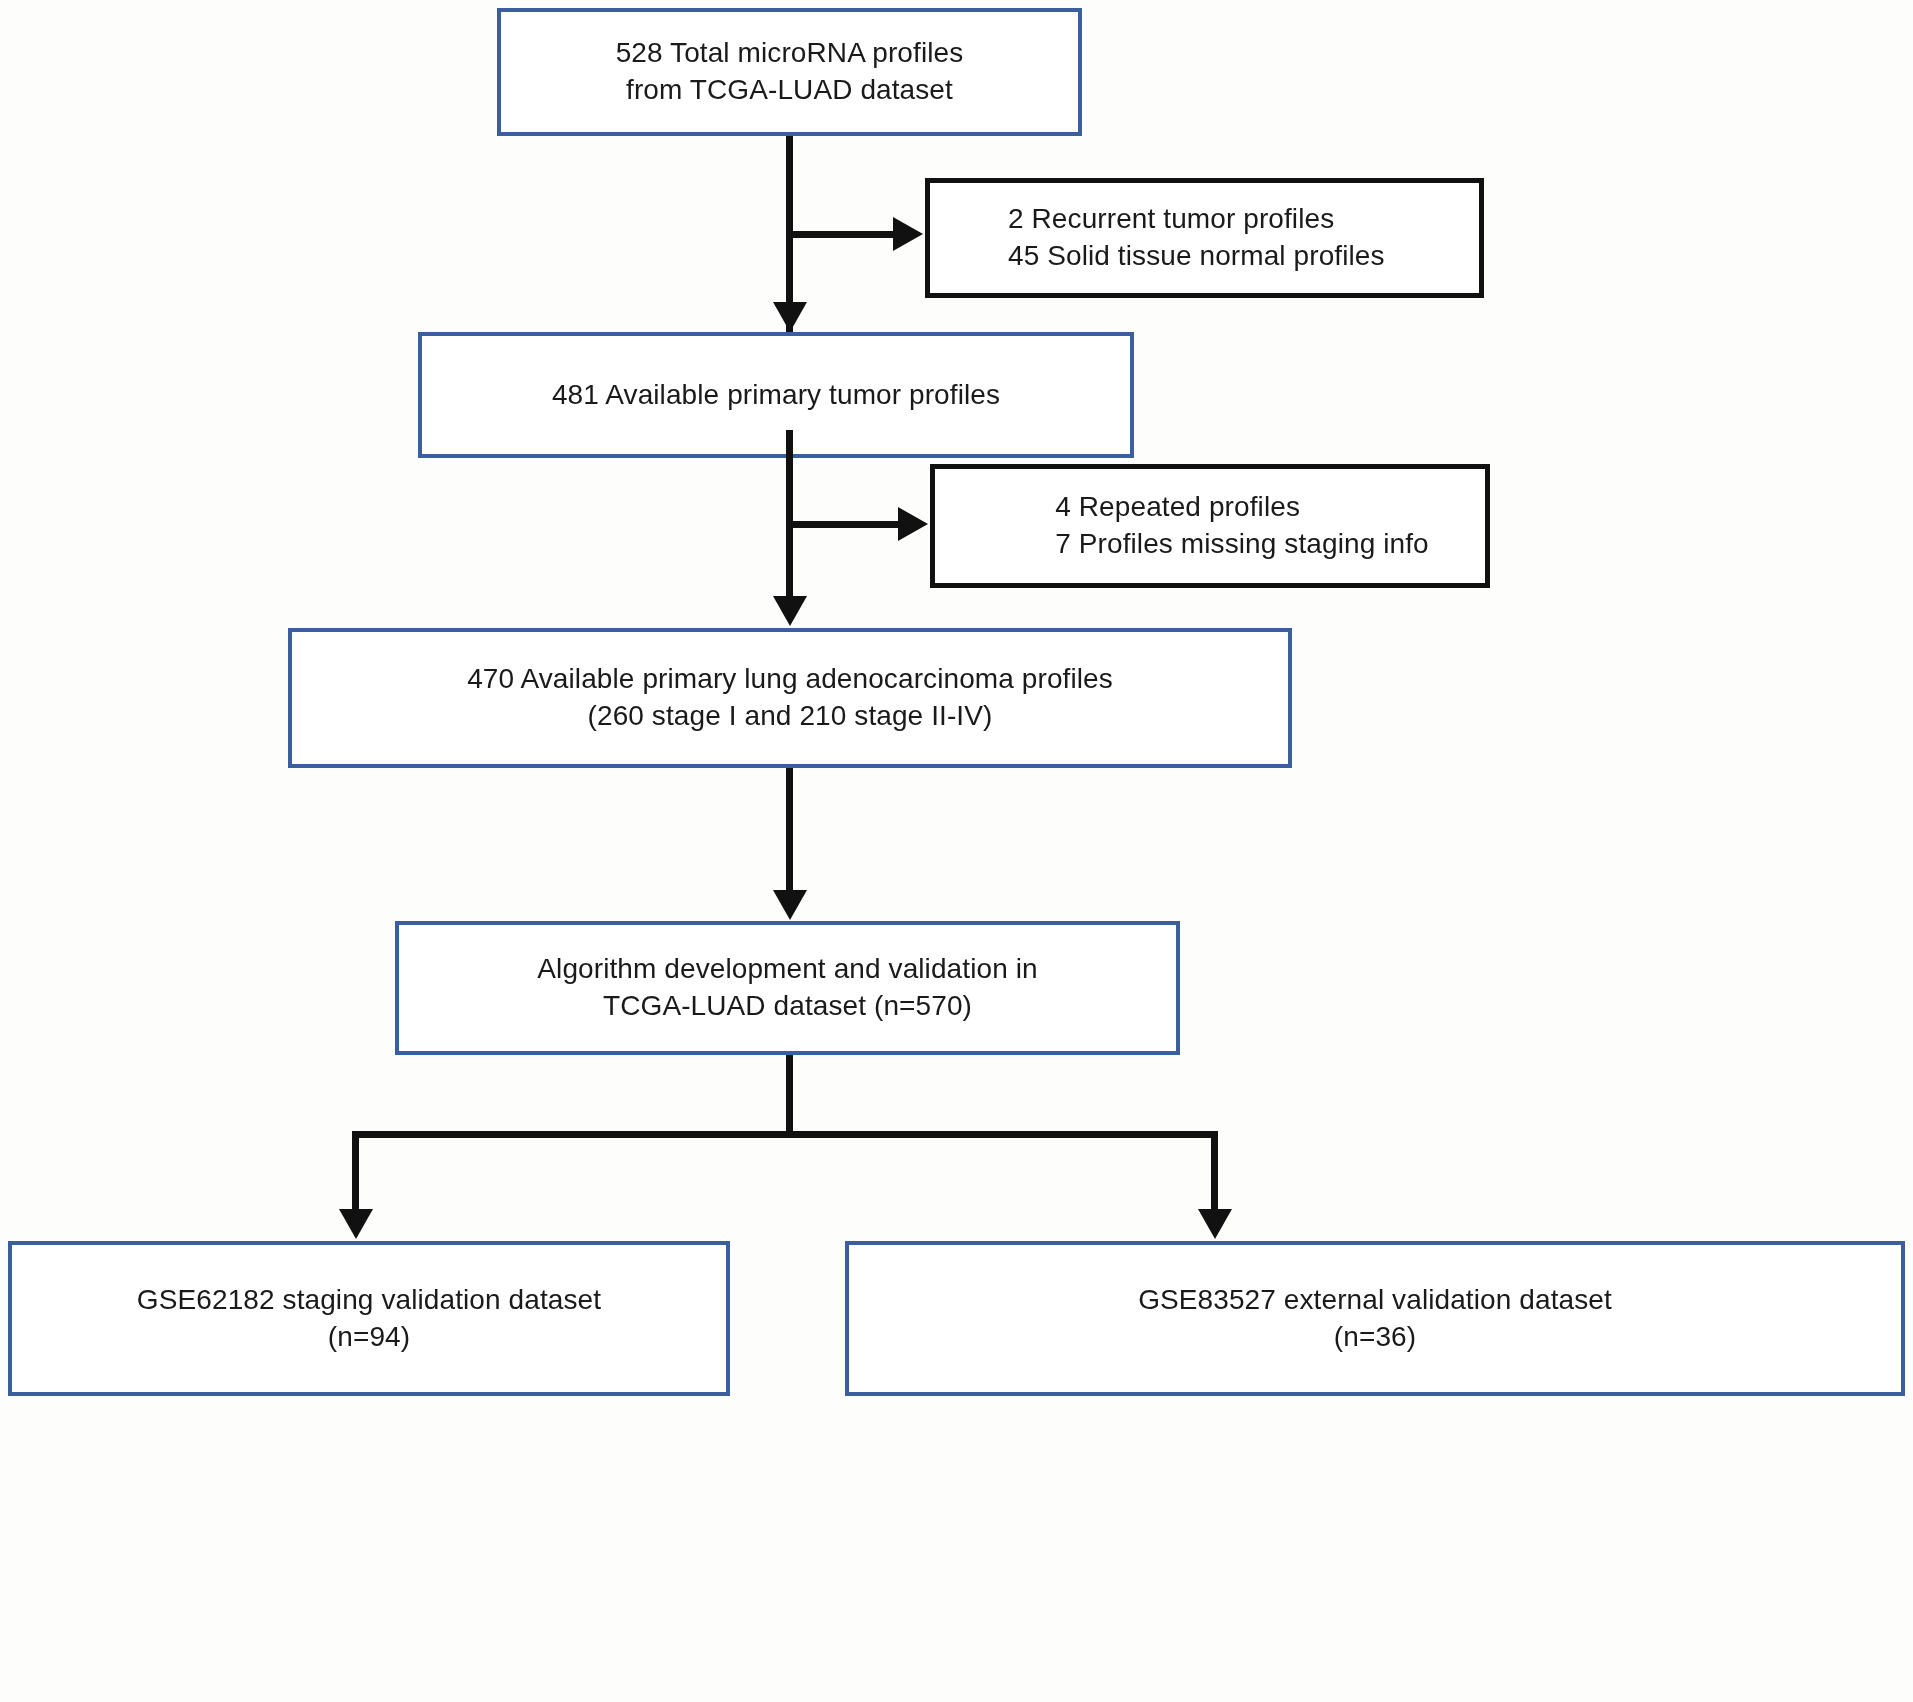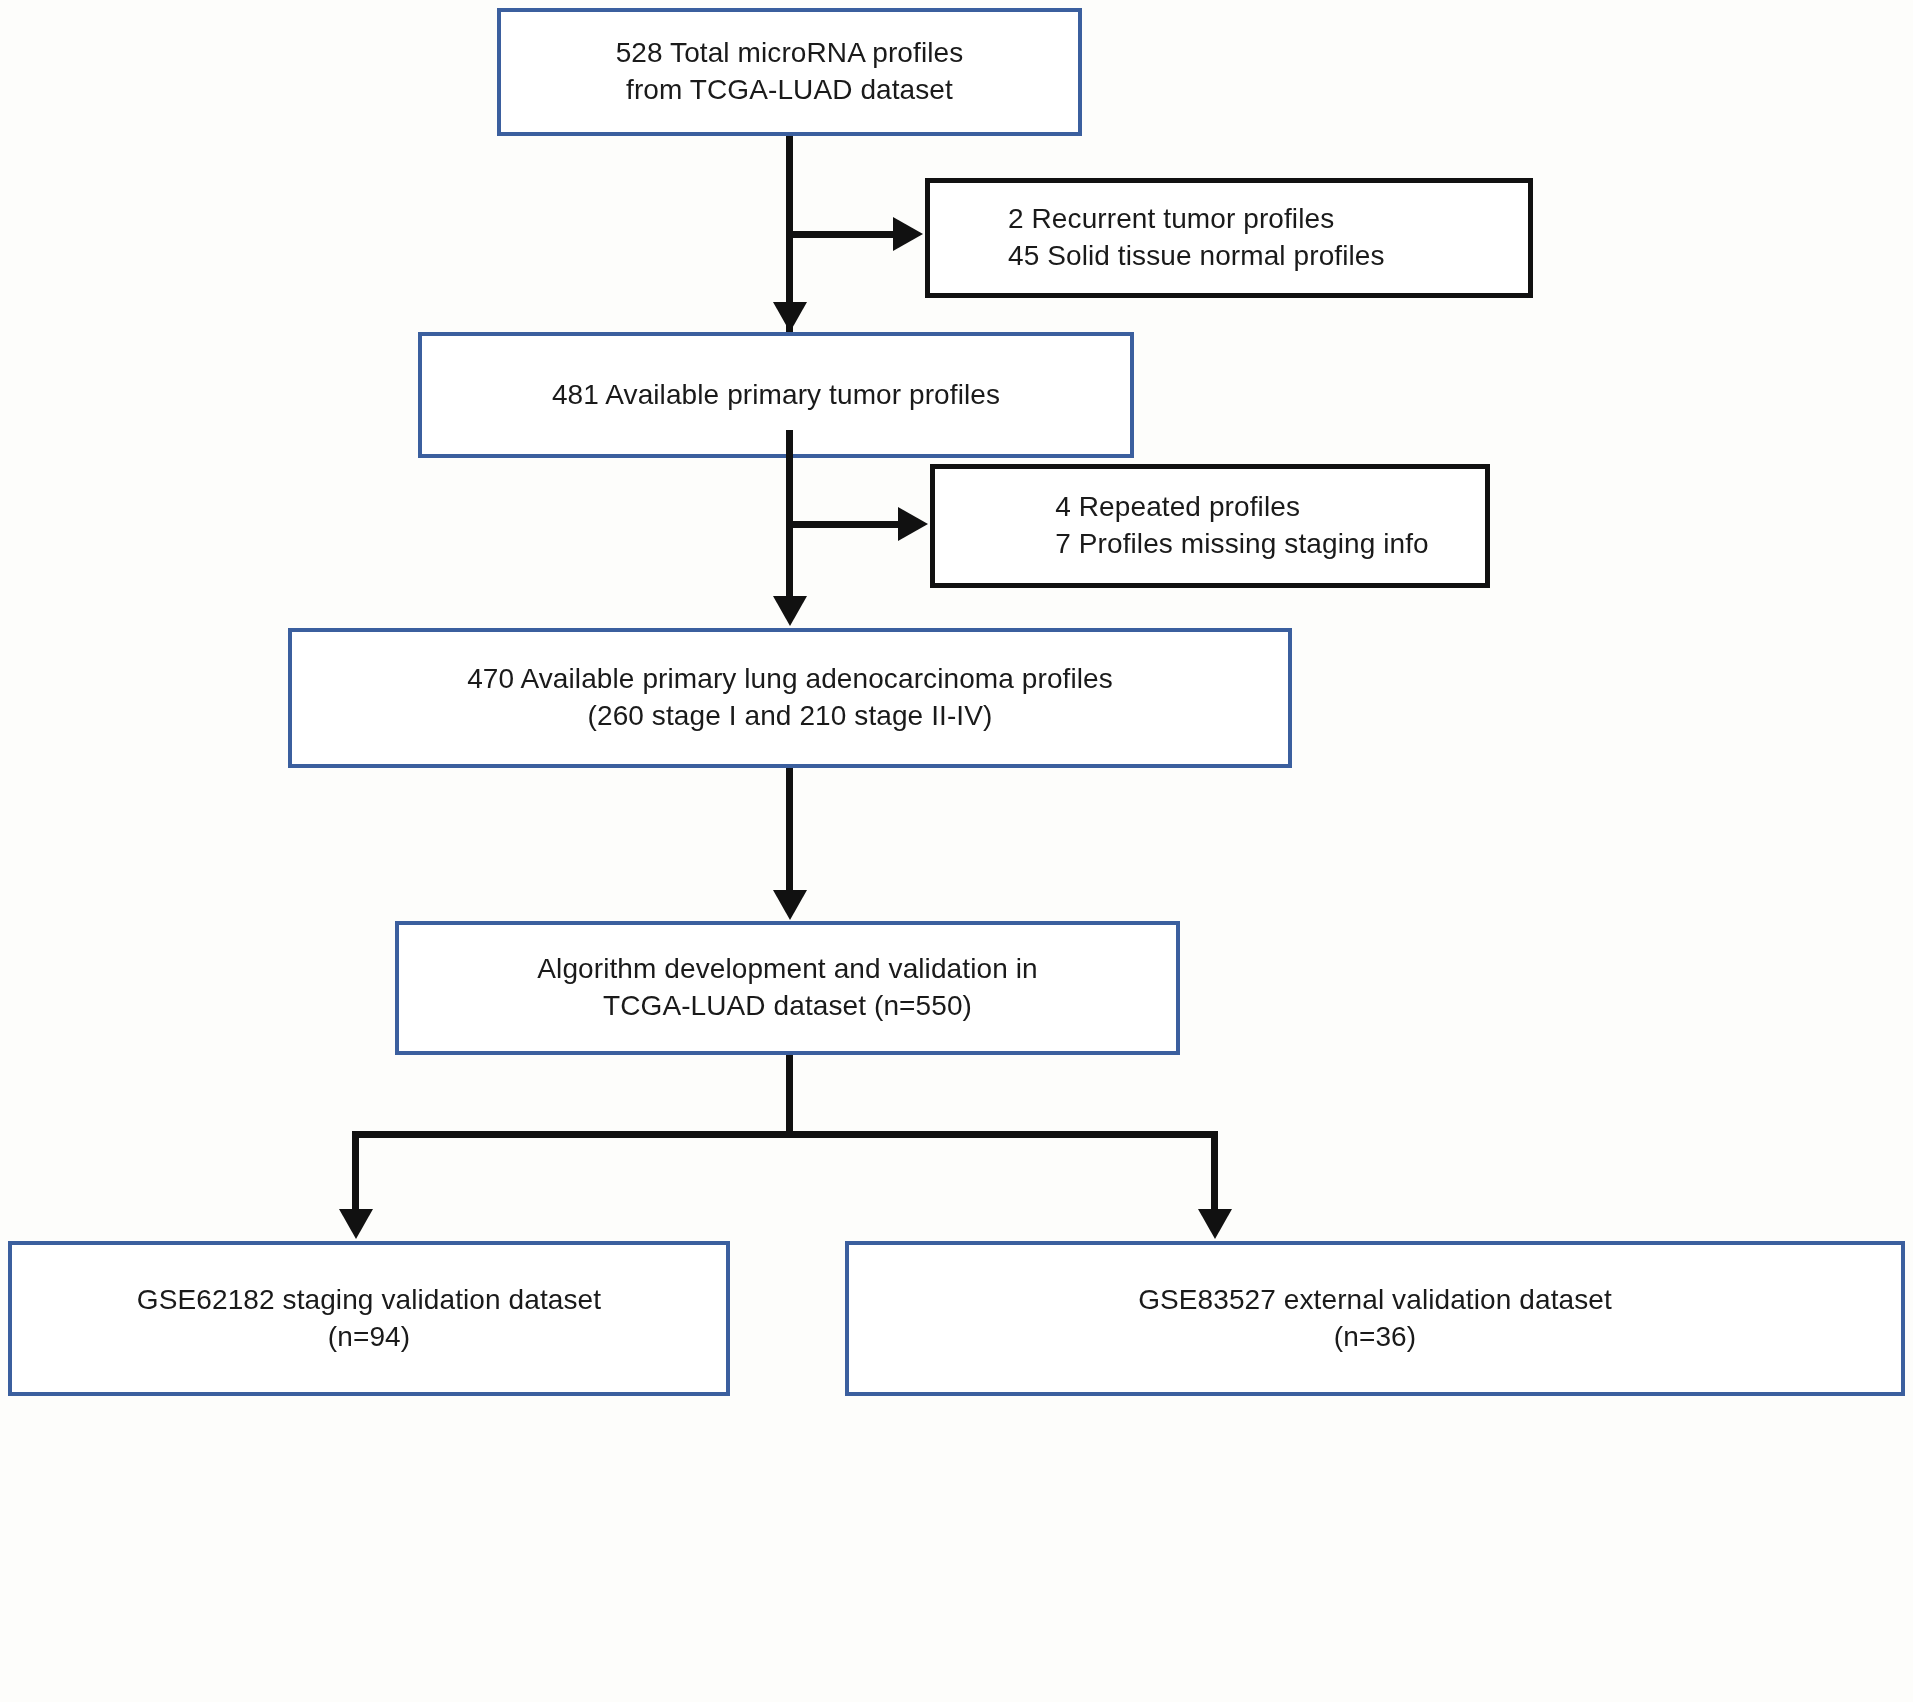--- a/index.html
+++ b/index.html
@@ -73,21 +73,21 @@
       <div>from TCGA-LUAD dataset</div>
     </div>
   </div>
 
   <div class="vline" style="left:786px; top:136px; height:196px;"></div>
   <div class="arrow-down" style="left:773px; top:302px;"></div>
 
   <div class="hline" style="left:789px; top:231px; width:110px;"></div>
   <div class="arrow-right" style="left:893px; top:217px;"></div>
 
-  <div class="node black leftish" style="left:925px; top:178px; width:608px; height:120px;">
+  <div class="node black leftish" style="left:925px; top:178px; width:559px; height:120px;">
     <div class="lines">
       <div>2 Recurrent tumor profiles</div>
       <div>45 Solid tissue normal profiles</div>
     </div>
   </div>
 
   <div class="node blue" style="left:418px; top:332px; width:716px; height:126px;">
     <div class="lines">
       <div>481 Available primary tumor profiles</div>
     </div>
@@ -112,21 +112,21 @@
       <div>(260 stage I and 210 stage II-IV)</div>
     </div>
   </div>
 
   <div class="vline" style="left:786px; top:768px; height:126px;"></div>
   <div class="arrow-down" style="left:773px; top:890px;"></div>
 
   <div class="node blue" style="left:395px; top:921px; width:785px; height:134px;">
     <div class="lines">
       <div>Algorithm development and validation in</div>
-      <div>TCGA-LUAD dataset (n=550)</div>
+      <div>TCGA-LUAD dataset (n=570)</div>
     </div>
   </div>
 
   <div class="vline" style="left:786px; top:1055px; height:80px;"></div>
   <div class="hline" style="left:352px; top:1131px; width:866px;"></div>
   <div class="vline" style="left:352px; top:1131px; height:82px;"></div>
   <div class="arrow-down" style="left:339px; top:1209px;"></div>
   <div class="vline" style="left:1211px; top:1131px; height:82px;"></div>
   <div class="arrow-down" style="left:1198px; top:1209px;"></div>
 

